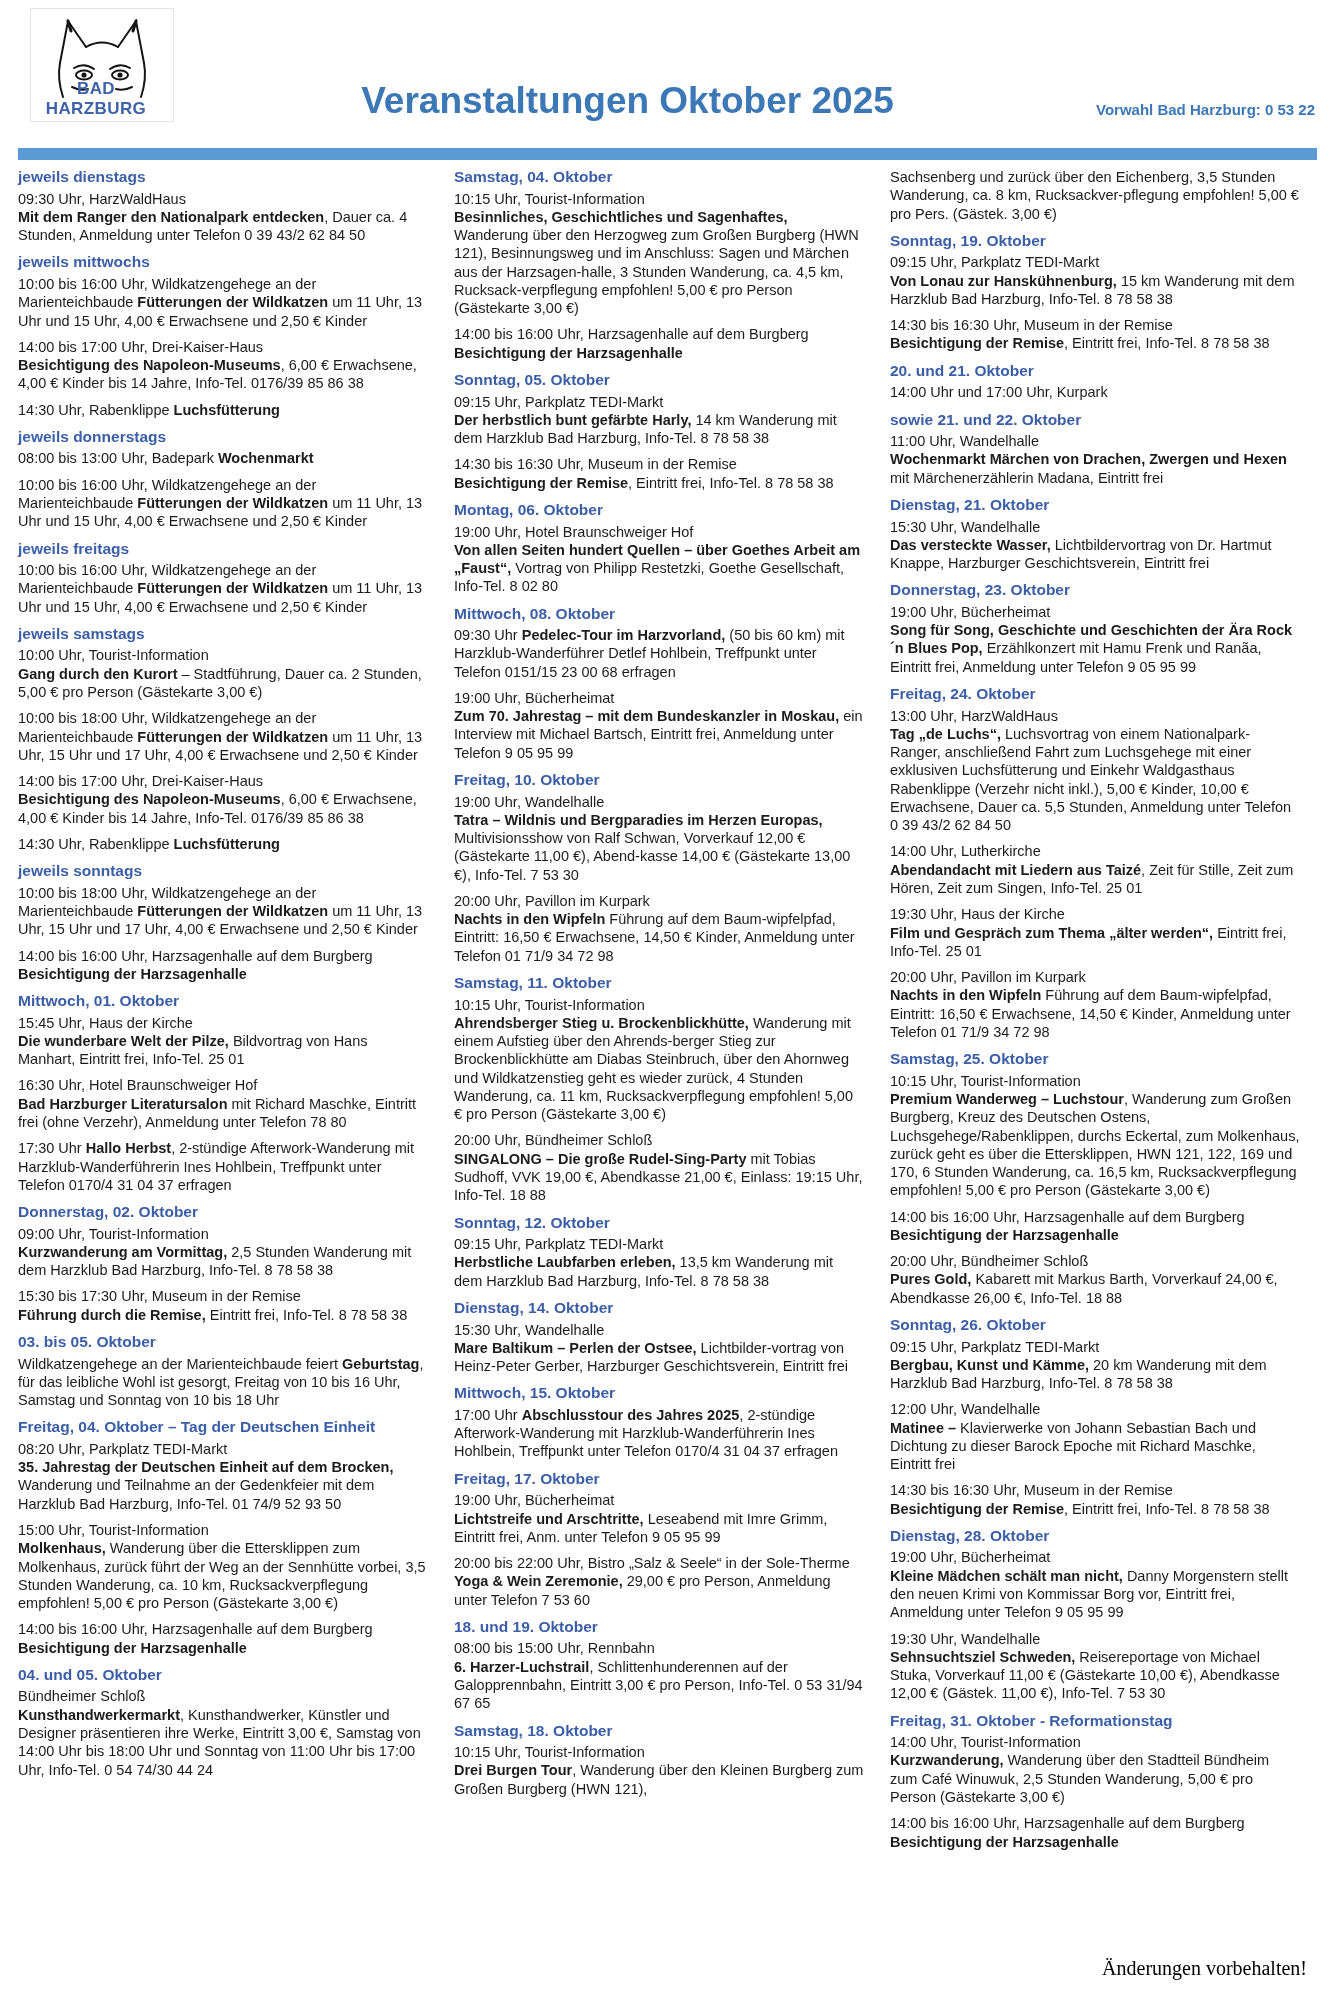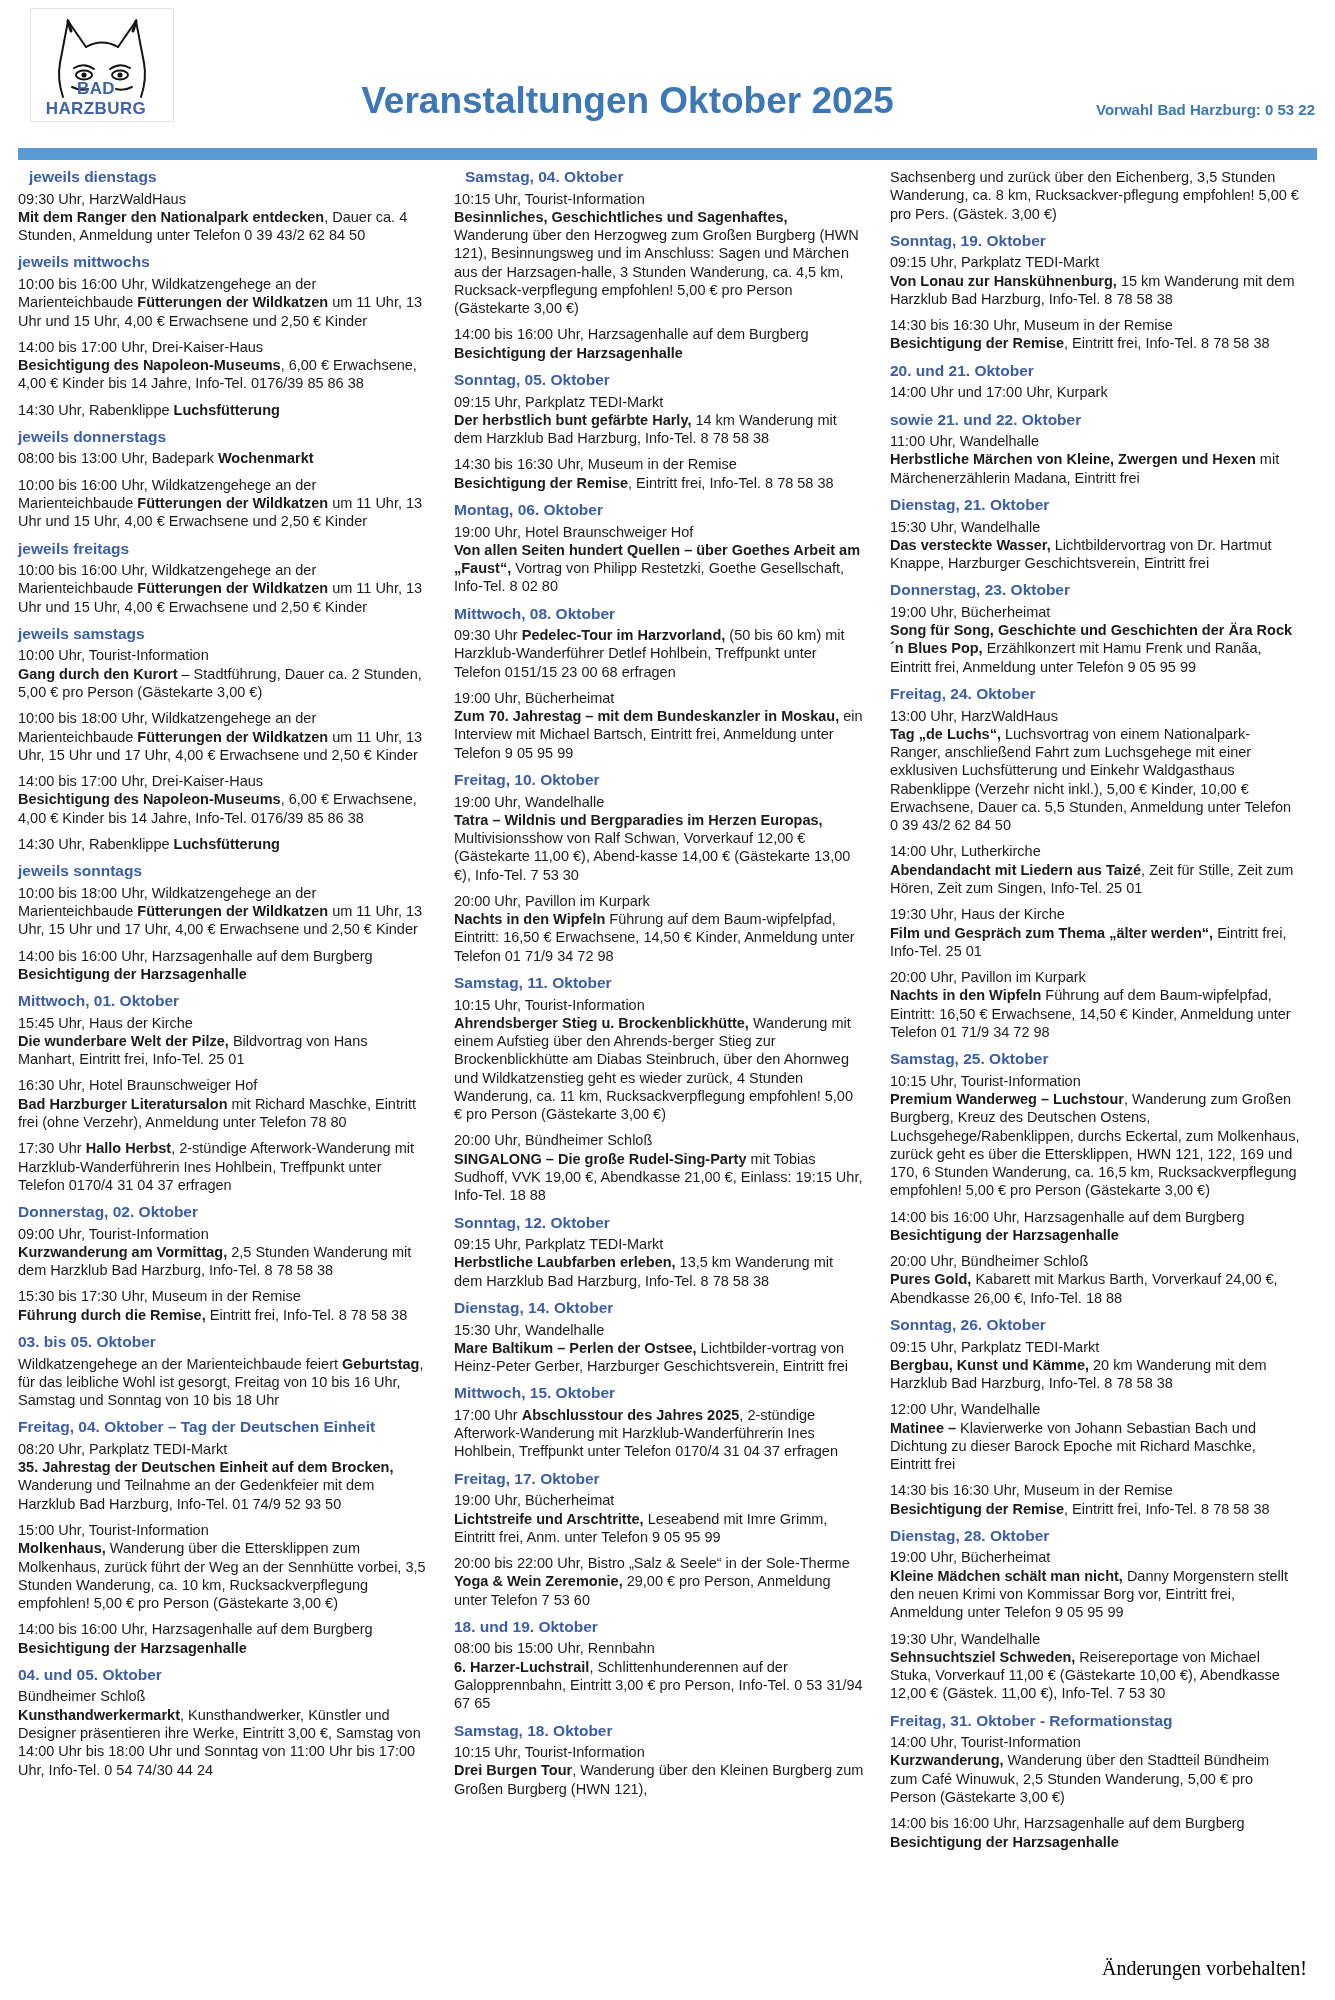--- a/index.html
+++ b/index.html
@@ -12,21 +12,21 @@
   .logo-text{position:absolute;bottom:2px;left:0;right:12px;text-align:center;
         font-weight:bold;font-size:17px;color:#3f62a8;letter-spacing:.4px;}
   .title{position:absolute;top:80px;left:0;width:1255px;text-align:center;
         font-size:37px;font-weight:bold;color:#3c77b6;}
   .phone{position:absolute;top:101px;right:20px;font-size:15px;font-weight:bold;color:#3c77b6;}
   .bar{position:absolute;top:148px;left:18px;right:18px;height:12px;background:#5b9bd5;}
   
   .columns{position:absolute;top:168px;left:18px;display:flex;gap:26px;}
   .col{width:410px;}
   .day-heading{color:#3b5ea7;font-weight:bold;font-size:15.5px;margin:9px 0 3px;line-height:1.2;}
-  .col .day-heading:first-child{margin-top:0;margin-left:11px;}
+  .col .day-heading:first-child{margin-top:0;}
   .entry{margin:0 0 8px;font-size:14.5px;line-height:1.26;}
   .b{font-weight:bold;}
   
   .footer{position:absolute;right:28px;bottom:20px;font-family:"Liberation Serif",serif;
         font-size:20px;color:#000;}
 </style>
 </head>
 <body>
 
 <div class="page">
@@ -124,21 +124,21 @@
         <p class="entry"><span>10:15 Uhr, Tourist-Information</span><br><span class="b">Drei Burgen Tour</span><span>, Wanderung über den Kleinen Burgberg zum Großen Burgberg (HWN 121),</span></p>
       </div>
     <div class="col">
         <p class="entry"><span>Sachsenberg und zurück über den Eichenberg, 3,5 Stunden Wanderung, ca. 8 km, Rucksackver-pflegung empfohlen! 5,00 € pro Pers. (Gästek. 3,00 €)</span></p>
         <div class="day-heading">Sonntag, 19. Oktober</div>
         <p class="entry"><span>09:15 Uhr, Parkplatz TEDI-Markt</span><br><span class="b">Von Lonau zur Hanskühnenburg,</span><span> 15 km Wanderung mit dem Harzklub Bad Harzburg, Info-Tel. 8 78 58 38</span></p>
         <p class="entry"><span>14:30 bis 16:30 Uhr, Museum in der Remise</span><br><span class="b">Besichtigung der Remise</span><span>, Eintritt frei, Info-Tel. 8 78 58 38</span></p>
         <div class="day-heading">20. und 21. Oktober</div>
         <p class="entry"><span>14:00 Uhr und 17:00 Uhr, Kurpark</span></p>
         <div class="day-heading">sowie 21. und 22. Oktober</div>
-        <p class="entry"><span>11:00 Uhr, Wandelhalle</span><br><span class="b">Herbstliche Märchen von Kleine, Zwergen und Hexen</span><span> mit Märchenerzählerin Madana, Eintritt frei</span></p>
+        <p class="entry"><span>11:00 Uhr, Wandelhalle</span><br><span class="b">Wochenmarkt Märchen von Drachen, Zwergen und Hexen</span><span> mit Märchenerzählerin Madana, Eintritt frei</span></p>
         <div class="day-heading">Dienstag, 21. Oktober</div>
         <p class="entry"><span>15:30 Uhr, Wandelhalle</span><br><span class="b">Das versteckte Wasser,</span><span> Lichtbildervortrag von Dr. Hartmut Knappe, Harzburger Geschichtsverein, Eintritt frei</span></p>
         <div class="day-heading">Donnerstag, 23. Oktober</div>
         <p class="entry"><span>19:00 Uhr, Bücherheimat</span><br><span class="b">Song für Song, Geschichte und Geschichten der Ära Rock´n Blues Pop,</span><span> Erzählkonzert mit Hamu Frenk und Ranãa, Eintritt frei, Anmeldung unter Telefon 9 05 95 99</span></p>
         <div class="day-heading">Freitag, 24. Oktober</div>
         <p class="entry"><span>13:00 Uhr, HarzWaldHaus</span><br><span class="b">Tag „de Luchs“,</span><span> Luchsvortrag von einem Nationalpark-Ranger, anschließend Fahrt zum Luchsgehege mit einer exklusiven Luchsfütterung und Einkehr Waldgasthaus Rabenklippe (Verzehr nicht inkl.), 5,00 € Kinder, 10,00 € Erwachsene, Dauer ca. 5,5 Stunden, Anmeldung unter Telefon 0 39 43/2 62 84 50</span></p>
         <p class="entry"><span>14:00 Uhr, Lutherkirche</span><br><span class="b">Abendandacht mit Liedern aus Taizé</span><span>, Zeit für Stille, Zeit zum Hören, Zeit zum Singen, Info-Tel. 25 01</span></p>
         <p class="entry"><span>19:30 Uhr, Haus der Kirche</span><br><span class="b">Film und Gespräch zum Thema „älter werden“,</span><span> Eintritt frei, Info-Tel. 25 01</span></p>
         <p class="entry"><span>20:00 Uhr, Pavillon im Kurpark</span><br><span class="b">Nachts in den Wipfeln</span><span> Führung auf dem Baum-wipfelpfad, Eintritt: 16,50 € Erwachsene, 14,50 € Kinder, Anmeldung unter Telefon 01 71/9 34 72 98</span></p>
         <div class="day-heading">Samstag, 25. Oktober</div>

